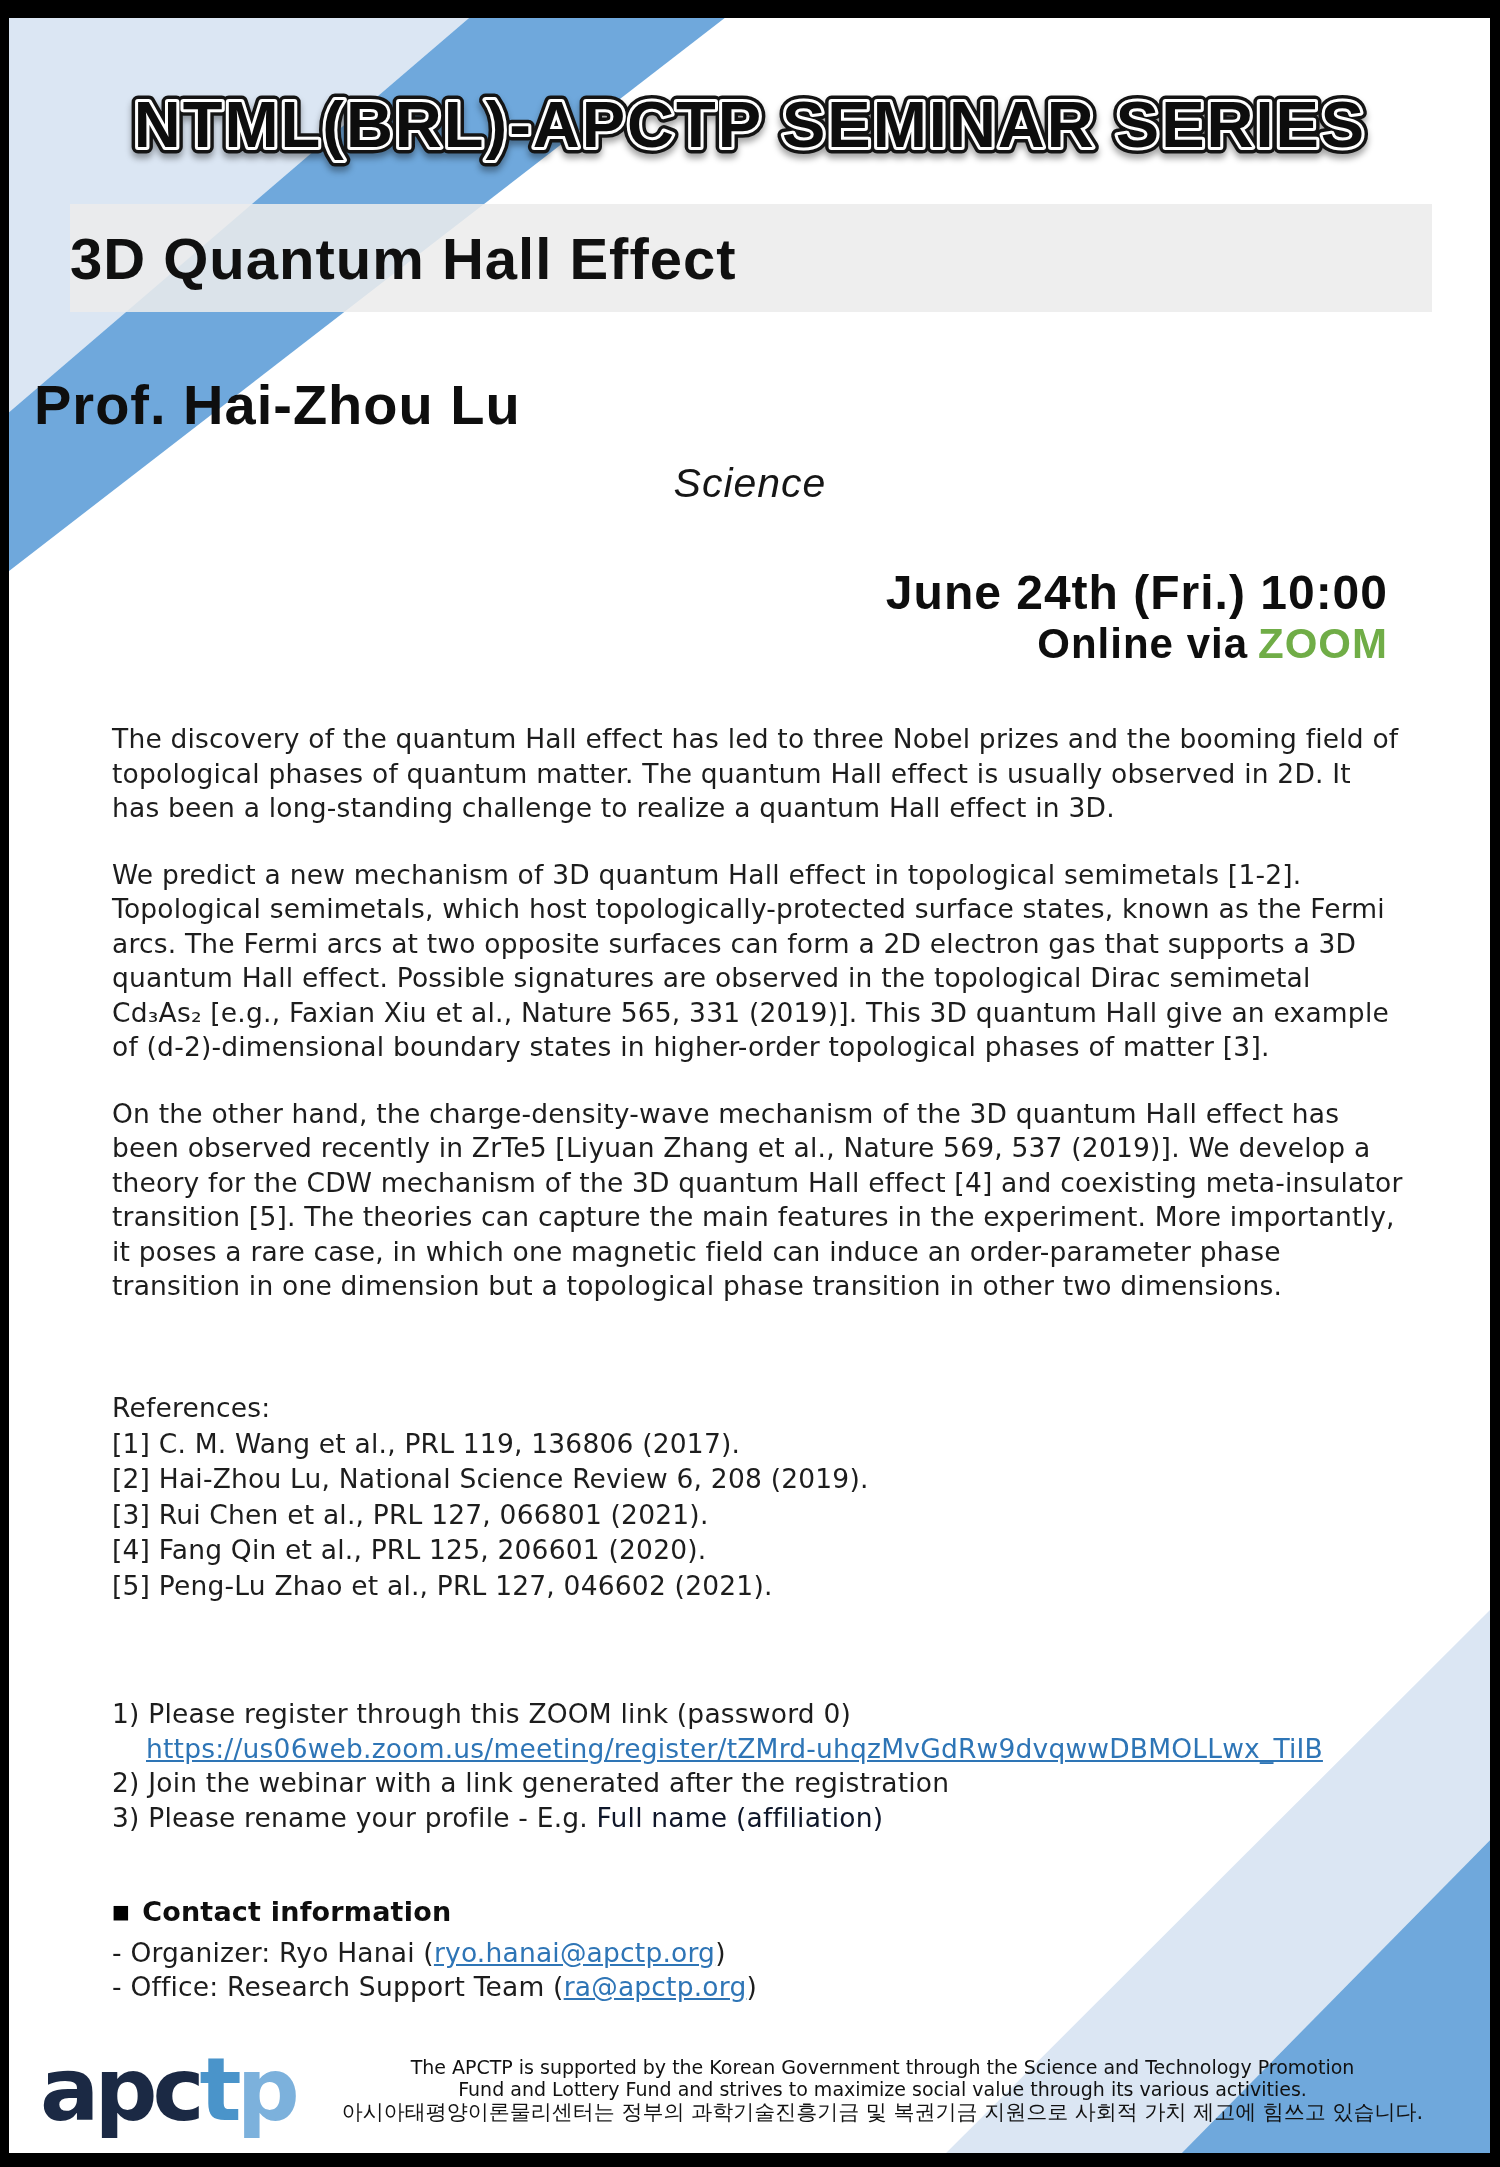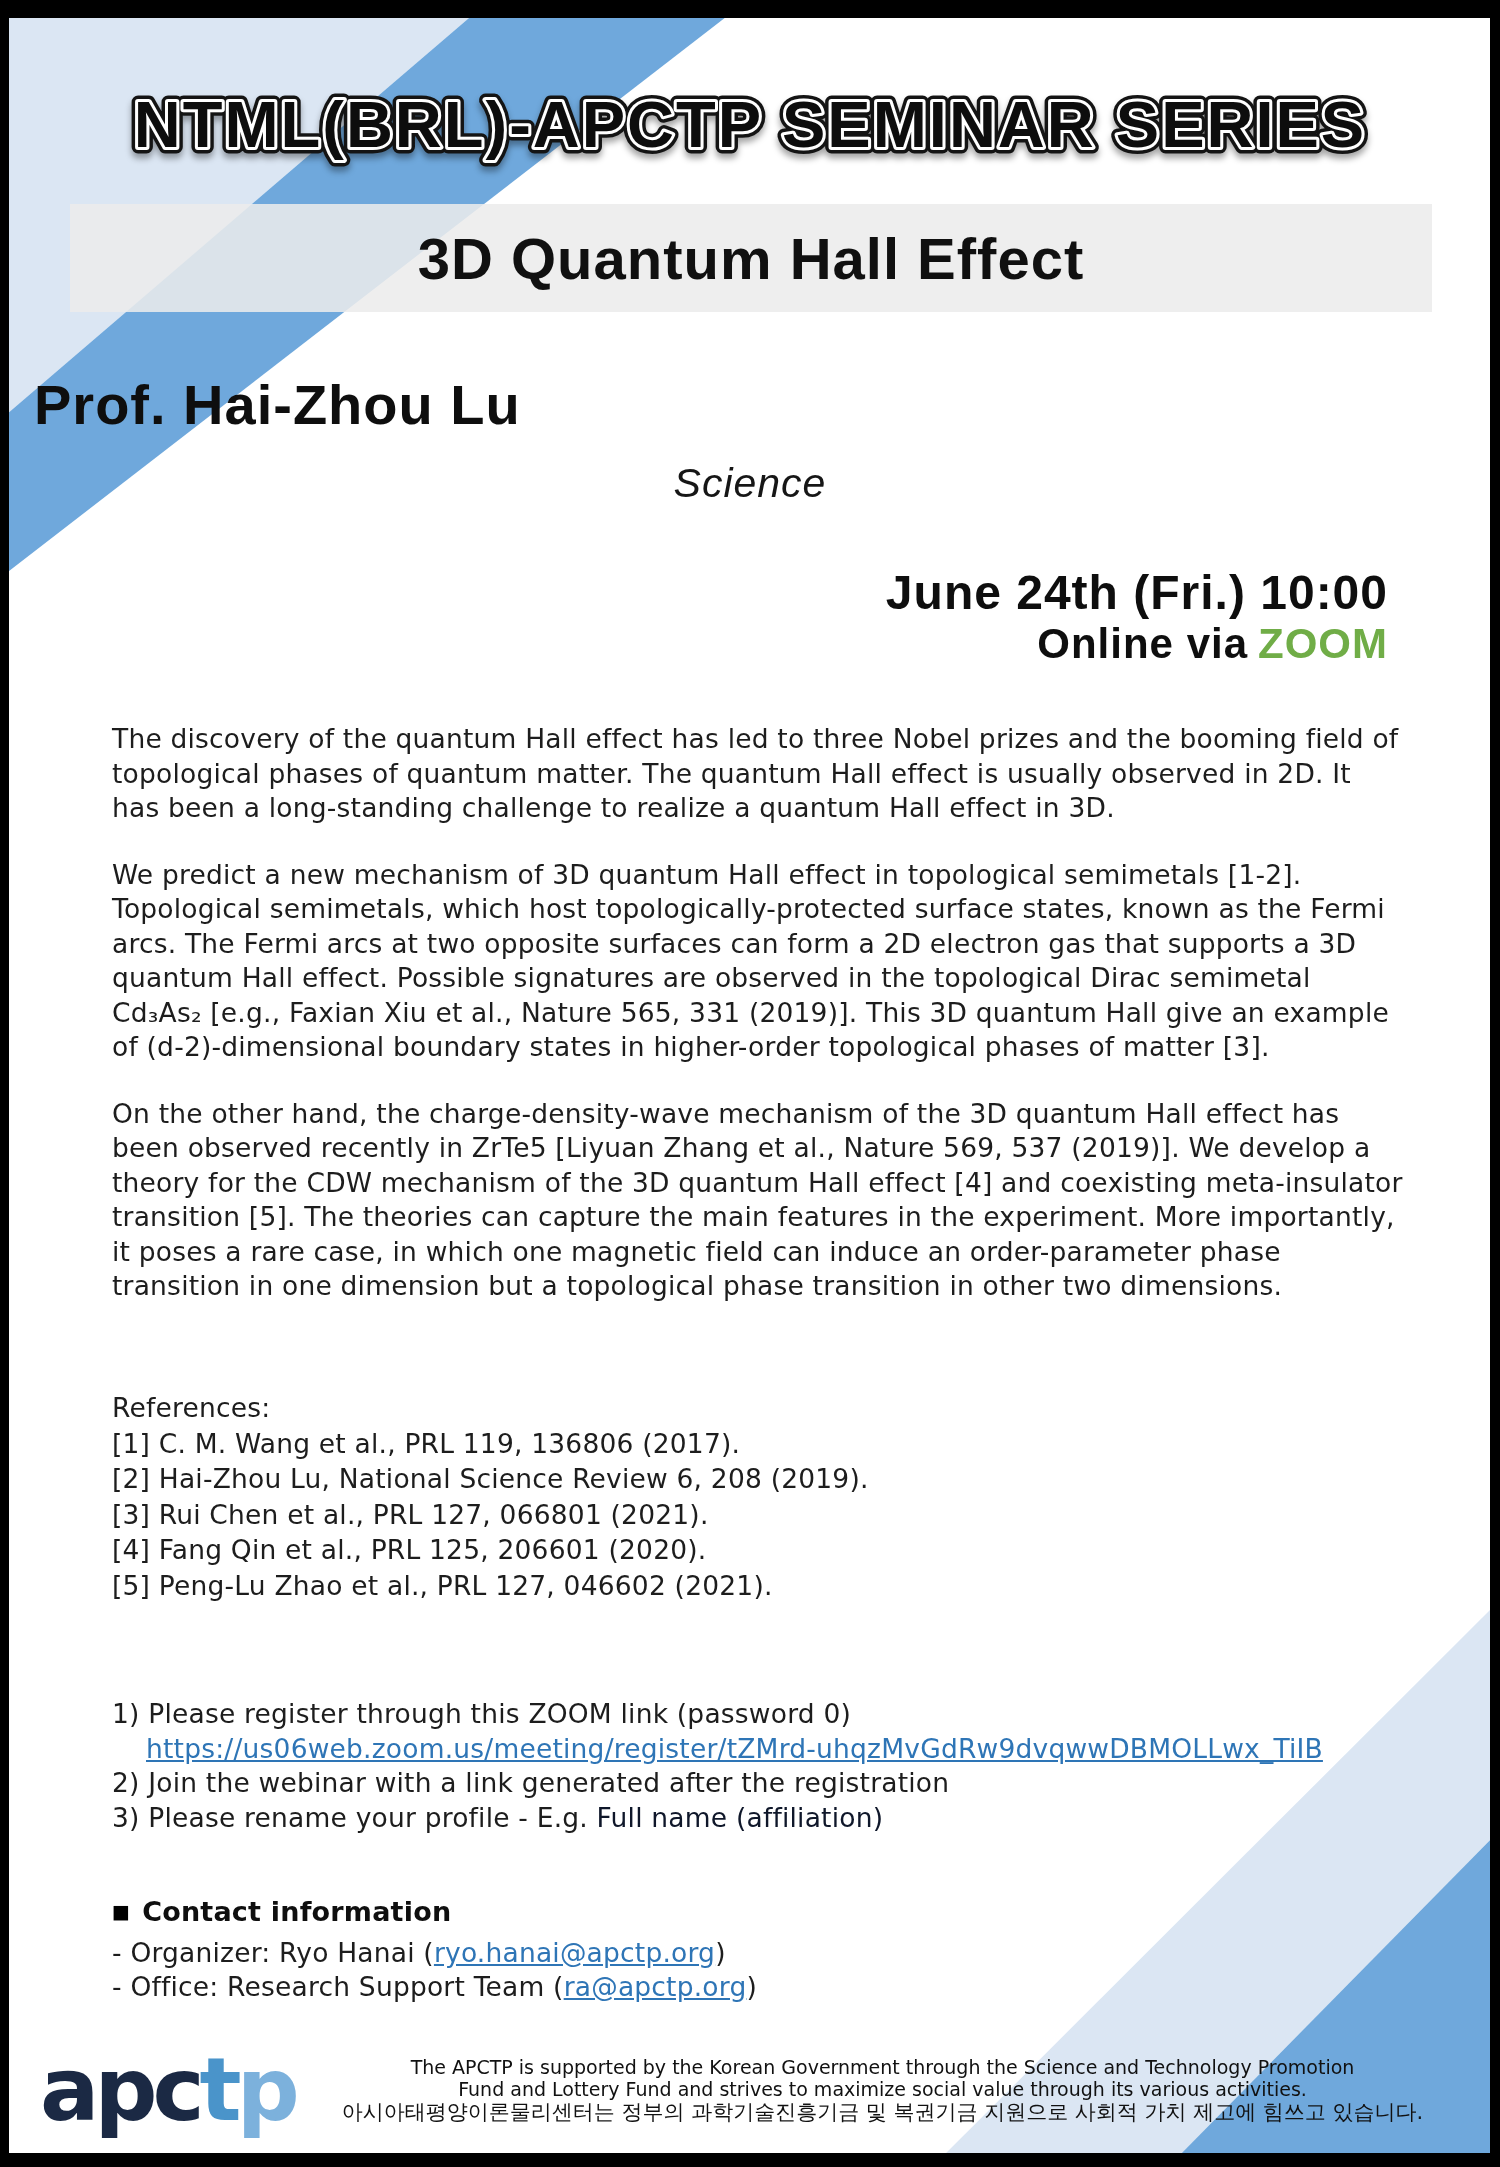--- a/index.html
+++ b/index.html
@@ -24,21 +24,21 @@
   .edge-right{top:0;bottom:0;right:0;width:10px;}
   .edge-bottom{bottom:0;left:0;right:0;height:14px;}
   
   .series-svg{position:absolute;top:52px;left:0;width:1500px;height:130px;z-index:5;
               filter:drop-shadow(0 5px 3px rgba(0,0,0,0.35));}
   .series-svg text{font-family:"Liberation Sans",sans-serif;font-weight:700;font-size:65px;
                    letter-spacing:2px;text-anchor:middle;paint-order:stroke;}
   .series-outline{fill:#ffffff;stroke:#141414;stroke-width:13px;stroke-linejoin:round;}
   .series-core{fill:#0d0d0d;stroke:#ffffff;stroke-width:6px;stroke-linejoin:round;}
   .title-bar{position:absolute;left:70px;top:204px;width:1362px;height:108px;z-index:4;
-             background:rgba(236,236,236,0.87);display:flex;align-items:center;justify-content:center;}
+             background:rgba(236,236,236,0.87);display:flex;align-items:center;}
   .talk-title{font-family:"Liberation Sans",sans-serif;font-weight:700;font-size:58px;
               letter-spacing:1px;color:#101010;}
   .speaker{position:absolute;top:372px;left:12px;width:100%;text-align:left;z-index:3;
            font-family:"Liberation Sans",sans-serif;font-weight:700;font-size:56px;color:#0e0e0e;letter-spacing:1px;padding-left:22px;}
   .affiliation{position:absolute;top:460px;left:0;width:100%;text-align:center;z-index:3;
                font-family:"Liberation Sans",sans-serif;font-style:italic;font-size:41px;color:#161616;letter-spacing:1px;}
   .when{position:absolute;top:565px;right:112px;text-align:right;z-index:3;
         font-family:"Liberation Sans",sans-serif;font-weight:700;color:#0e0e0e;}
   .when .date-line{font-size:48px;letter-spacing:1px;}
   .when .online-line{font-size:42px;letter-spacing:1px;}

